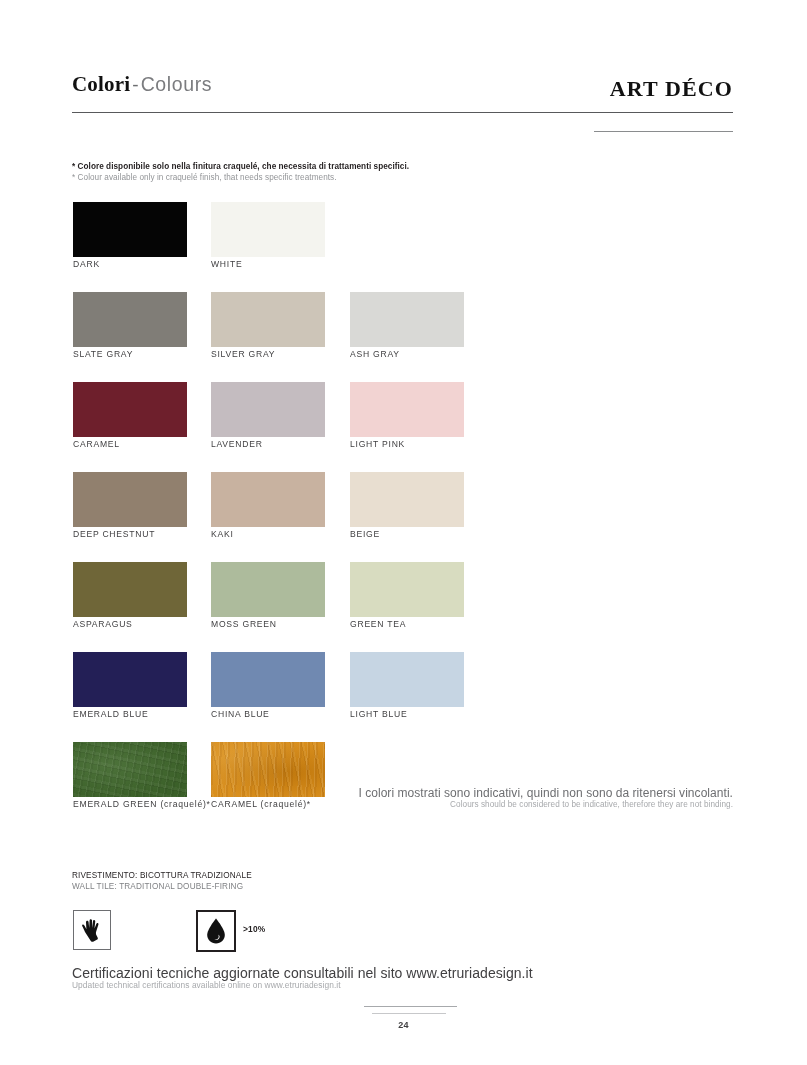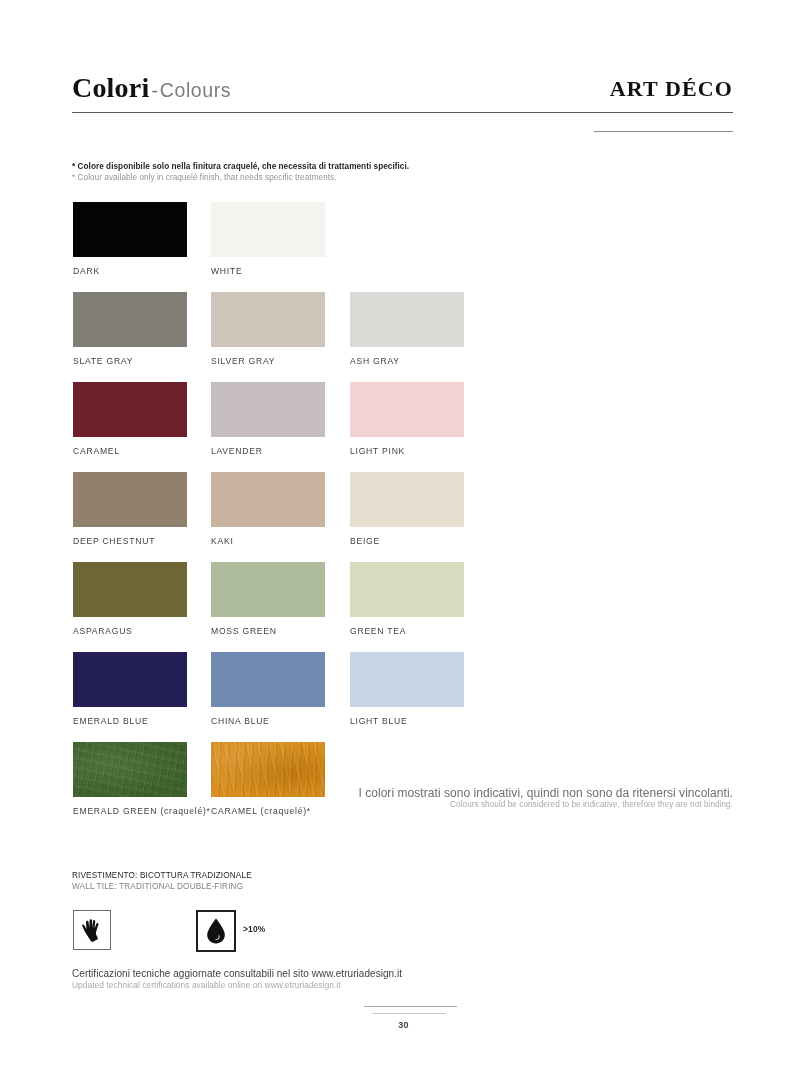--- a/index.html
+++ b/index.html
@@ -28,21 +28,21 @@
     position: absolute;
     left: 72px;
     top: 74px;
     font-size: 19.5px;
     white-space: nowrap;
     line-height: 1;
   }
   .header-title .t-it {
     font-family: "Liberation Serif", serif;
     font-weight: bold;
-    font-size: 28px;
+    font-size: 21px;
     letter-spacing: 0.2px;
     color: #111;
   }
   .header-title .t-dash {
     font-family: "Liberation Sans", sans-serif;
     font-weight: 300;
     color: #6d6e71;
     font-size: 19px;
     padding: 0 2px;
   }
@@ -133,21 +133,21 @@
     height: 55px;
     position: relative;
     overflow: hidden;
   }
   .sw-chip .tex {
     position: absolute;
     inset: 0;
     pointer-events: none;
   }
   .sw-label {
-    margin-top: 9px;
+    margin-top: 2px;
     font-size: 8.6px;
     font-weight: 300;
     letter-spacing: 0.75px;
     color: #414042;
     white-space: nowrap;
     line-height: 10px;
   }
 
   
   .tex-emerald {
@@ -250,21 +250,21 @@
 
   
   .footer {
     position: absolute;
     left: 72px;
     top: 968px;
     white-space: nowrap;
   }
   .footer .it {
     display: block;
-    font-size: 10px;
+    font-size: 14px;
     font-weight: 300;
     color: #414042;
     line-height: 11.5px;
     letter-spacing: 0.05px;
   }
   .footer .en {
     display: block;
     font-size: 8.4px;
     font-weight: 300;
     color: #a7a9ac;
@@ -485,15 +485,15 @@
     <div class="drop-note">&gt;10%</div>
   </div>
 
   <div class="footer">
     <span class="it">Certificazioni tecniche aggiornate consultabili nel sito www.etruriadesign.it</span>
     <span class="en">Updated technical certifications available online on www.etruriadesign.it</span>
   </div>
 
   <div class="foot-rule-1"></div>
   <div class="foot-rule-2"></div>
-  <div class="page-num">30</div>
+  <div class="page-num">24</div>
 
 </div>
 
 </body></html>

